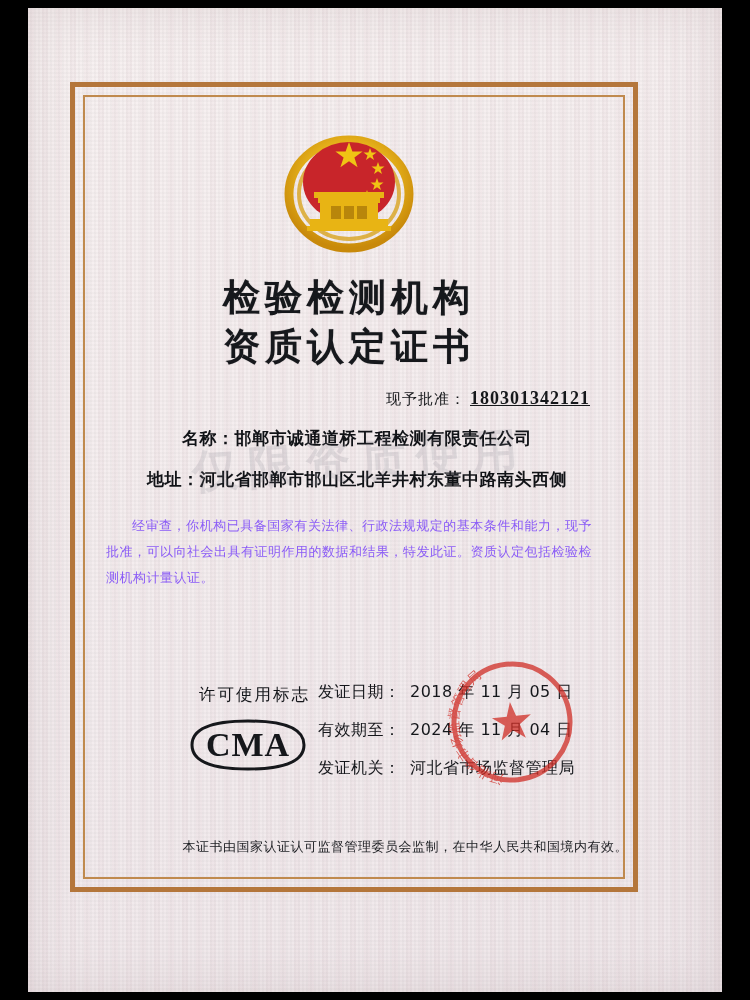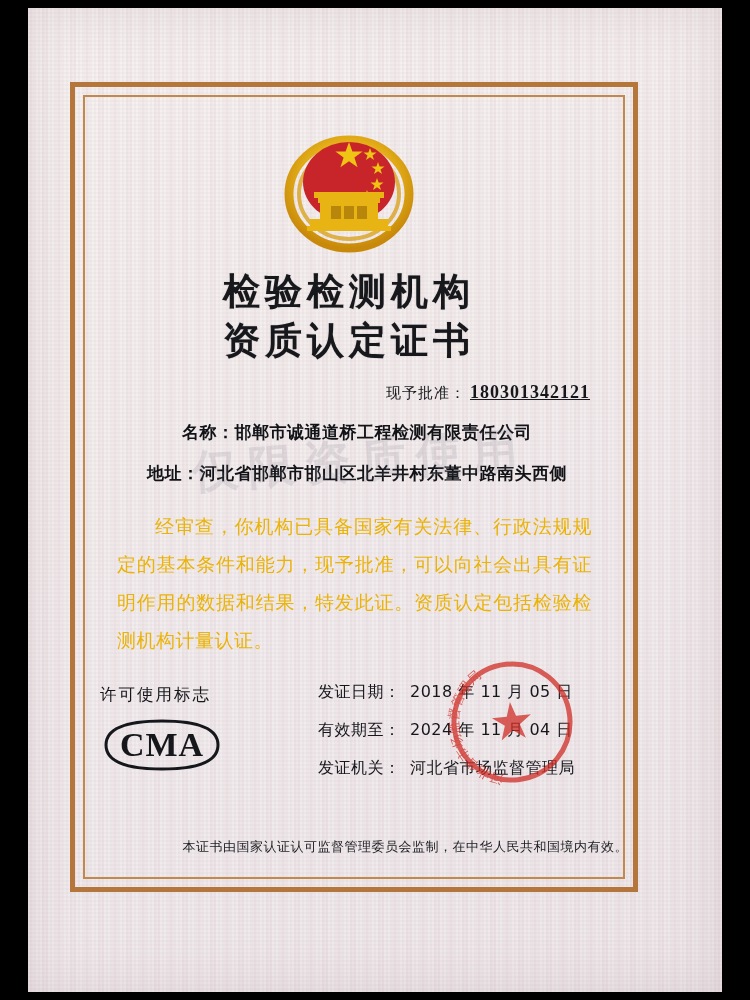--- a/index.html
+++ b/index.html
@@ -80,20 +80,21 @@
   .emblem {
     margin: 14px auto 0;
     width: 150px;
     height: 150px;
     position: relative;
   }
   .emblem svg { display: block; }
 
   .title-block {
     text-align: center;
+    margin-top: 6px;
   }
   .title-line {
     font-family: "DejaVu Sans", sans-serif;
     font-weight: bold;
     font-size: 37px;
     letter-spacing: 5px;
     color: #16181c;
     line-height: 1.32;
     text-shadow: 0 0 1px rgba(0,0,0,0.35);
   }
@@ -123,43 +124,42 @@
     font-family: "DejaVu Sans", sans-serif;
     padding-left: 16px;
     letter-spacing: 0.5px;
     text-align: center;
   }
   .field-row .flabel { font-weight: bold; }
   .field-row .fvalue { font-weight: bold; }
 
   .body-text {
     margin-top: 22px;
-    font-size: 19px;
+    font-size: 13px;
     line-height: 2.0;
-    color: #eab308;
+    color: #8b5cf6;
     font-family: "DejaVu Sans", sans-serif;
     text-align: justify;
     padding: 0 6px;
     text-indent: 2em;
     letter-spacing: 0.5px;
-    margin-left: 11px;
   }
 
   .lower {
     position: absolute;
     left: 30px;
     right: 30px;
     top: 600px;
     display: flex;
     align-items: flex-start;
   }
 
   .mark-col {
     width: 210px;
-    text-align: left;
+    text-align: right;
     padding-top: 2px;
   }
   .mark-title {
     font-size: 16.5px;
     font-family: "DejaVu Sans", sans-serif;
     color: #15171b;
     letter-spacing: 2px;
   }
   .cma {
     margin-top: 12px;

